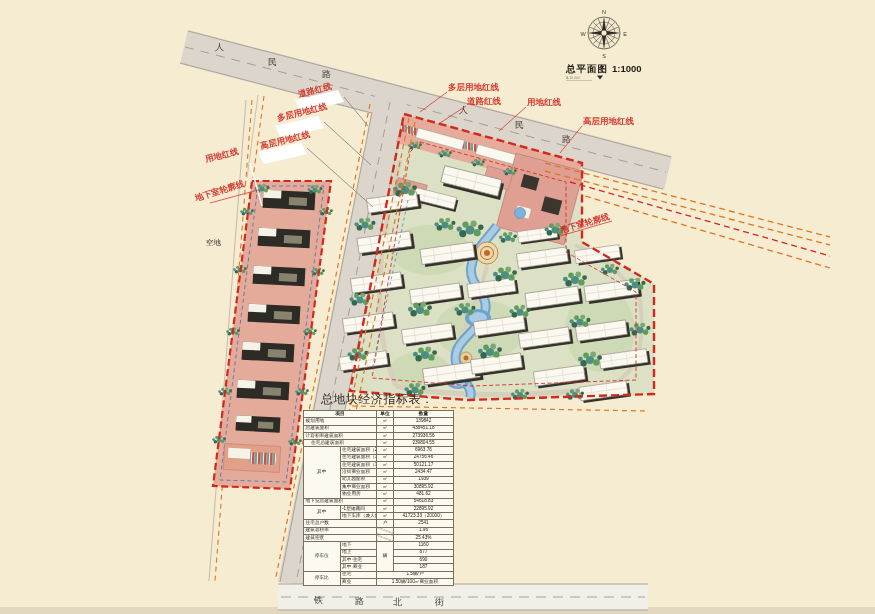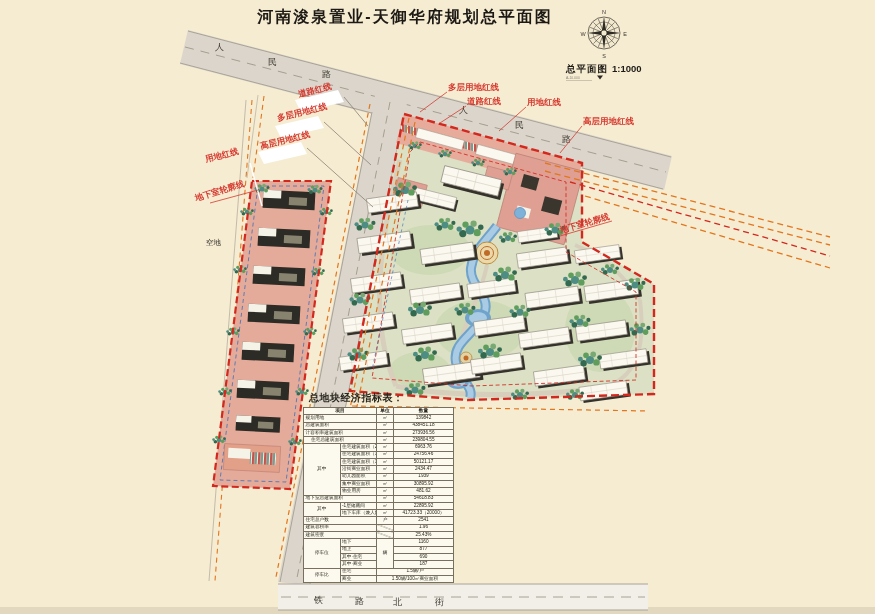--- a/index.html
+++ b/index.html
@@ -3,21 +3,21 @@
 <meta charset="utf-8">
 <style>
   html,body{margin:0;padding:0;}
   .stage{position:relative;width:875px;height:614px;overflow:hidden;background:#f6ecd2;
          font-family:"Liberation Sans","DejaVu Sans",sans-serif;}
   .stage svg{position:absolute;left:0;top:0;}
   .page-title{position:absolute;left:0;top:7px;width:810px;text-align:center;
               font-size:16px;font-weight:bold;letter-spacing:2px;color:#1d1a15;}
   
   .eco{position:absolute;left:303px;top:391px;width:156px;color:#2b2820;}
-  .eco-title{font-size:10px;font-weight:bold;margin:0 0 2px 6px;letter-spacing:0.5px;}
+  .eco-title{font-size:12px;font-weight:normal;margin:0 0 2px 18px;letter-spacing:0.5px;}
   .eco table{width:151px;border-collapse:collapse;background:#fcf9ee;font-size:4.7px;color:#2b2820;table-layout:fixed;}
   .eco td,.eco th{border:0.6px solid #77705f;padding:0 1.5px;height:6.3px;line-height:1.05;
                   white-space:nowrap;overflow:hidden;font-weight:normal;}
   .eco th{text-align:center;font-weight:bold;}
   .eco .g{width:9px;text-align:center;}
   .eco .i{text-align:left;}
   .eco .in1{padding-left:7px;}
   .eco .u{width:13px;text-align:center;}
   .eco .q{width:56px;text-align:center;}
   .eco .diag{background:linear-gradient(to top right,transparent 46%,#9a9484 48%,#9a9484 52%,transparent 54%);}
@@ -324,21 +324,20 @@
 
   <g>
     <text x="566" y="72" font-size="9.5" font-weight="bold" fill="#1d1a15" letter-spacing="1">总平面图</text>
     <text x="612" y="72" font-size="9.5" font-weight="bold" fill="#1d1a15">1:1000</text>
     <text x="566" y="79" font-size="3.4" fill="#8a8576">A-10.000</text>
     <polygon points="597,75.5 603,75.5 600,79.5" fill="#2e2b24"></polygon>
     <line x1="566" y1="80.5" x2="592" y2="80.5" stroke="#8a8576" stroke-width="0.4"></line>
   </g>
 </svg>
 
-<div class="page-title">河南浚泉置业-天御华府规划总平面图</div>
 
 <div class="eco">
   <div class="eco-title">总地块经济指标表：</div>
   <table>
     <tbody>
           <tr>
       <th colspan="2">项目</th>
       <th class="u">单位</th>
       <th class="q">数量</th>
     </tr>

